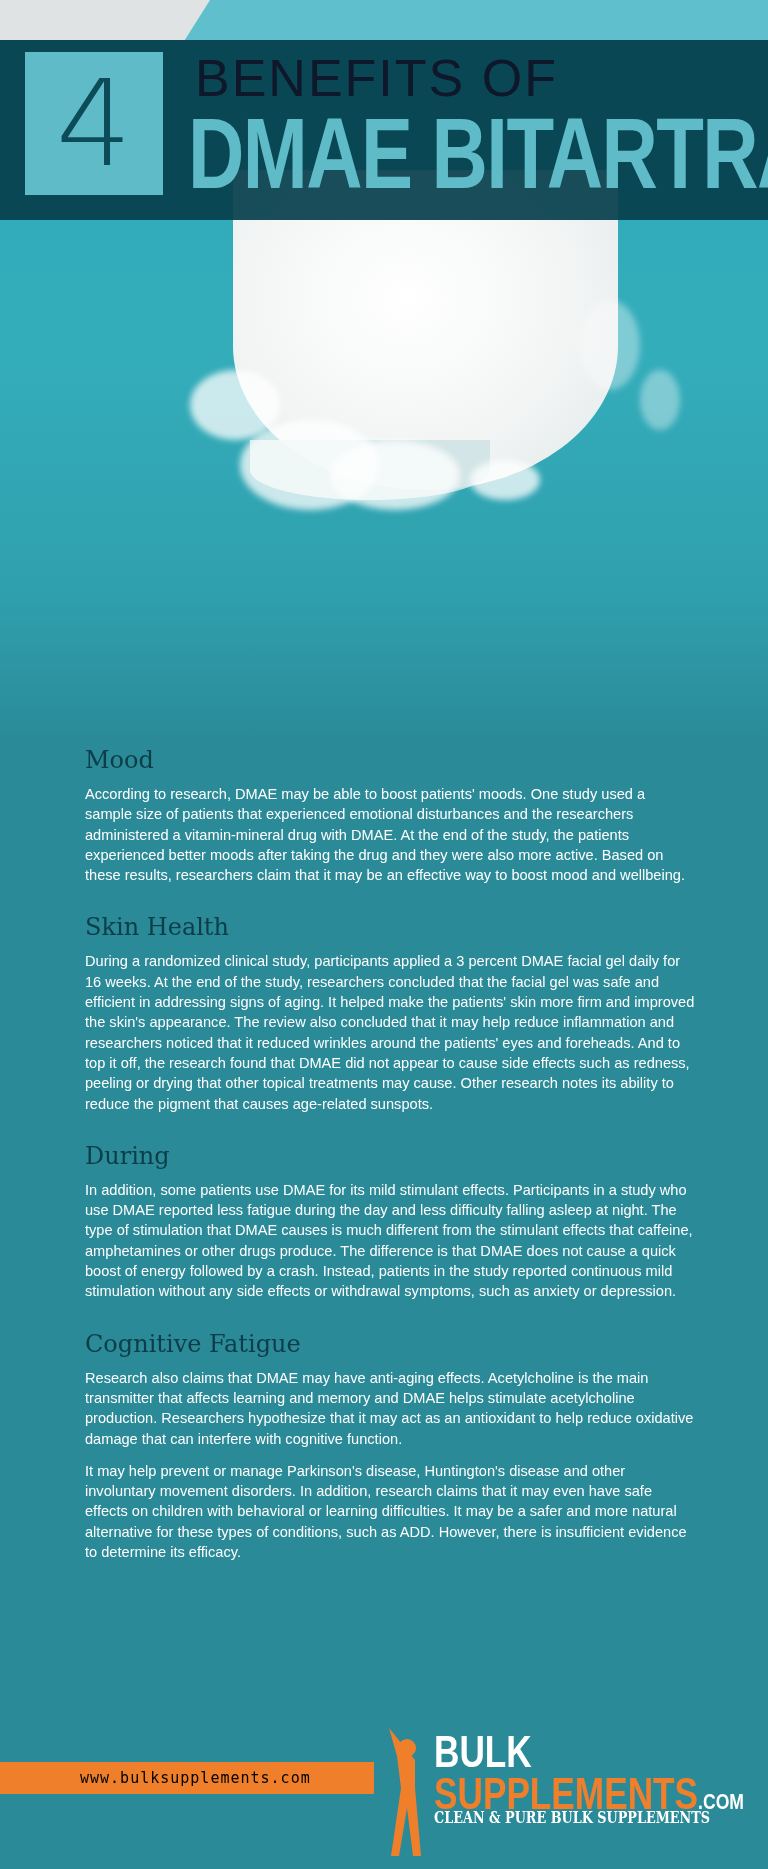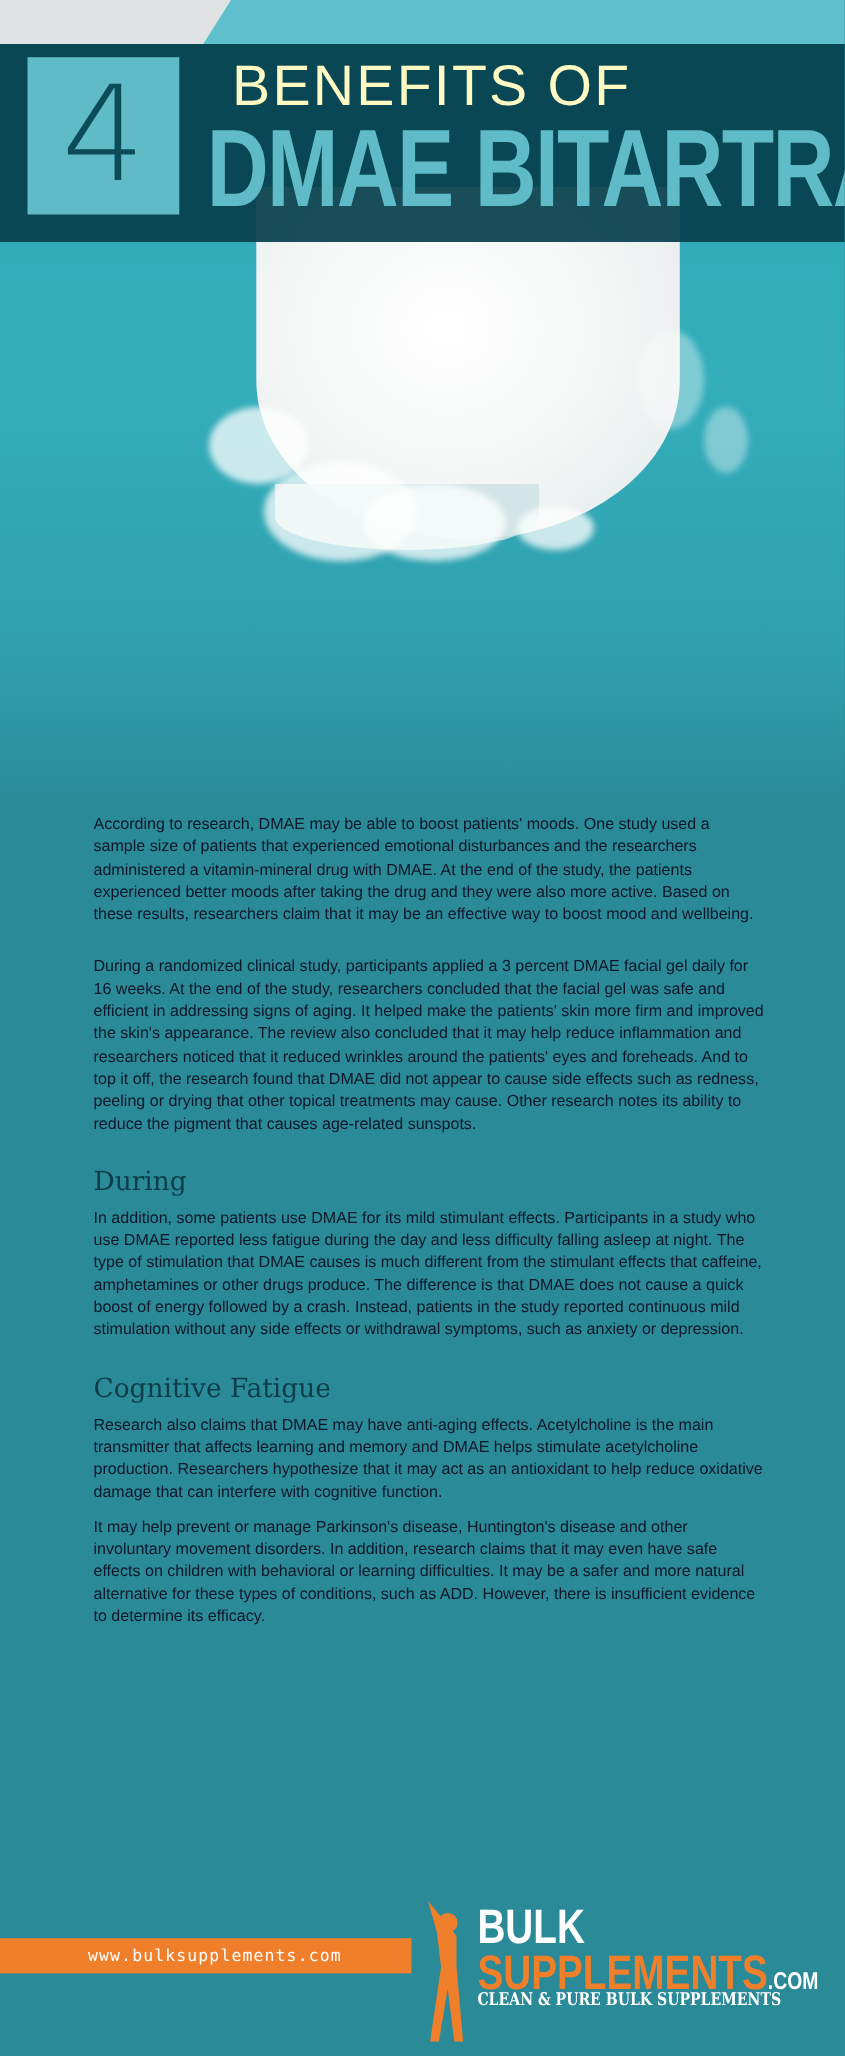--- a/index.html
+++ b/index.html
@@ -15,31 +15,31 @@
     background: radial-gradient(ellipse at 45% 40%, #ffffff 0%, #f3f5f5 55%, #dfe7e8 100%);
     border-radius: 0 0 50% 50% / 0 0 45% 45%; }
   .hero .scoop-rim { position: absolute; left: 250px; top: 400px; width: 240px; height: 60px;
     background: #cfe3e4; border-radius: 0 0 50% 50%; opacity: .9; }
   .hero .spill { position: absolute; border-radius: 50%; background: rgba(255,255,255,.75); filter: blur(3px); }
 
   .header-band { position: absolute; left: 0; top: 40px; width: 768px; height: 180px; background: rgba(6,64,76,.93); }
   .num-box { position: absolute; left: 25px; top: 52px; width: 138px; height: 143px; background: #5ebbc7;
     display: flex; align-items: center; justify-content: center; }
   .num-box span { font-family: "DejaVu Sans", sans-serif; font-size: 120px; color: #0c4b58; font-weight: 300; line-height: 1; }
-  .title-small { position: absolute; left: 211px; top: 48px; font-size: 52px; color: #fef9c3; letter-spacing: 2px; font-weight: 400; }
+  .title-small { position: absolute; left: 195px; top: 48px; font-size: 52px; color: #0f172a; letter-spacing: 2px; font-weight: 400; }
   .title-big { position: absolute; left: 188px; top: 103px; font-size: 100px; color: #5ebbc7; font-weight: 700;
     letter-spacing: -2px; transform: scaleX(0.78); transform-origin: left top; line-height: 1; white-space: nowrap; }
 
   .content { position: absolute; left: 85px; top: 740px; width: 610px; }
   .section { margin-bottom: 28px; }
   .section h2 { font-family: "DejaVu Serif", serif; font-weight: 400; font-size: 24px; color: #0c3d48; margin: 6px 0 10px; }
-  .section p { font-size: 14.6px; line-height: 20.3px; color: #0f172a; margin-bottom: 12px; }
+  .section p { font-size: 14.6px; line-height: 20.3px; color: #ffffff; margin-bottom: 12px; }
 
   .footer-orange-bar { position: absolute; left: 0; top: 1846px; width: 374px; height: 32px; background: #f07f2b; }
-  .footer-url-text { position: absolute; left: 80px; top: 1852px; font-family: "DejaVu Sans Mono", monospace; font-size: 15px; color: #ffffff; letter-spacing: 1px; }
+  .footer-url-text { position: absolute; left: 80px; top: 1852px; font-family: "DejaVu Sans Mono", monospace; font-size: 15px; color: #000000; letter-spacing: 1px; }
 
   .logo-figure { position: absolute; left: 385px; top: 1795px; width: 40px; height: 130px; }
   .logo-bulk { position: absolute; left: 434px; top: 1795px; font-size: 44px; font-weight: 700; color: #ffffff; line-height: 1; transform: scaleX(.8); transform-origin: left top; }
   .logo-supp { position: absolute; left: 434px; top: 1836px; font-size: 44px; font-weight: 700; color: #f07f2b; line-height: 1; transform: scaleX(.8); transform-origin: left top; white-space: nowrap; }
   .logo-com { font-size: 22px; color: #ffffff; }
   .logo-tag { position: absolute; left: 434px; top: 1880px; font-family: "DejaVu Serif", serif; font-size: 16px; font-weight: 700; color: #ffffff; transform: scaleX(.8); transform-origin: left top; white-space: nowrap; }
 </style>
 </head>
 <body>
 
@@ -59,23 +59,25 @@
 
 <div class="header-band"></div>
 <div class="num-box">
   <span>4</span>
 </div>
 <div class="title-small">BENEFITS OF</div>
 <div class="title-big">DMAE BITARTRATE</div>
 
 <div class="content">
   <div class="section">
+    <h2>Mood</h2>
     <p>According to research, DMAE may be able to boost patients' moods. One study used a sample size of patients that experienced emotional disturbances and the researchers administered a vitamin-mineral drug with DMAE. At the end of the study, the patients experienced better moods after taking the drug and they were also more active. Based on these results, researchers claim that it may be an effective way to boost mood and wellbeing.</p>
   </div>
   <div class="section">
+    <h2>Skin Health</h2>
     <p>During a randomized clinical study, participants applied a 3 percent DMAE facial gel daily for 16 weeks. At the end of the study, researchers concluded that the facial gel was safe and efficient in addressing signs of aging. It helped make the patients' skin more firm and improved the skin's appearance. The review also concluded that it may help reduce inflammation and researchers noticed that it reduced wrinkles around the patients' eyes and foreheads. And to top it off, the research found that DMAE did not appear to cause side effects such as redness, peeling or drying that other topical treatments may cause. Other research notes its ability to reduce the pigment that causes age-related sunspots.</p>
   </div>
   <div class="section">
     <h2>During</h2>
     <p>In addition, some patients use DMAE for its mild stimulant effects. Participants in a study who use DMAE reported less fatigue during the day and less difficulty falling asleep at night. The type of stimulation that DMAE causes is much different from the stimulant effects that caffeine, amphetamines or other drugs produce. The difference is that DMAE does not cause a quick boost of energy followed by a crash. Instead, patients in the study reported continuous mild stimulation without any side effects or withdrawal symptoms, such as anxiety or depression.</p>
   </div>
   <div class="section">
     <h2>Cognitive Fatigue</h2>
     <p>Research also claims that DMAE may have anti-aging effects. Acetylcholine is the main transmitter that affects learning and memory and DMAE helps stimulate acetylcholine production. Researchers hypothesize that it may act as an antioxidant to help reduce oxidative damage that can interfere with cognitive function.</p>
     <p>It may help prevent or manage Parkinson's disease, Huntington's disease and other involuntary movement disorders. In addition, research claims that it may even have safe effects on children with behavioral or learning difficulties. It may be a safer and more natural alternative for these types of conditions, such as ADD. However, there is insufficient evidence to determine its efficacy.</p>

